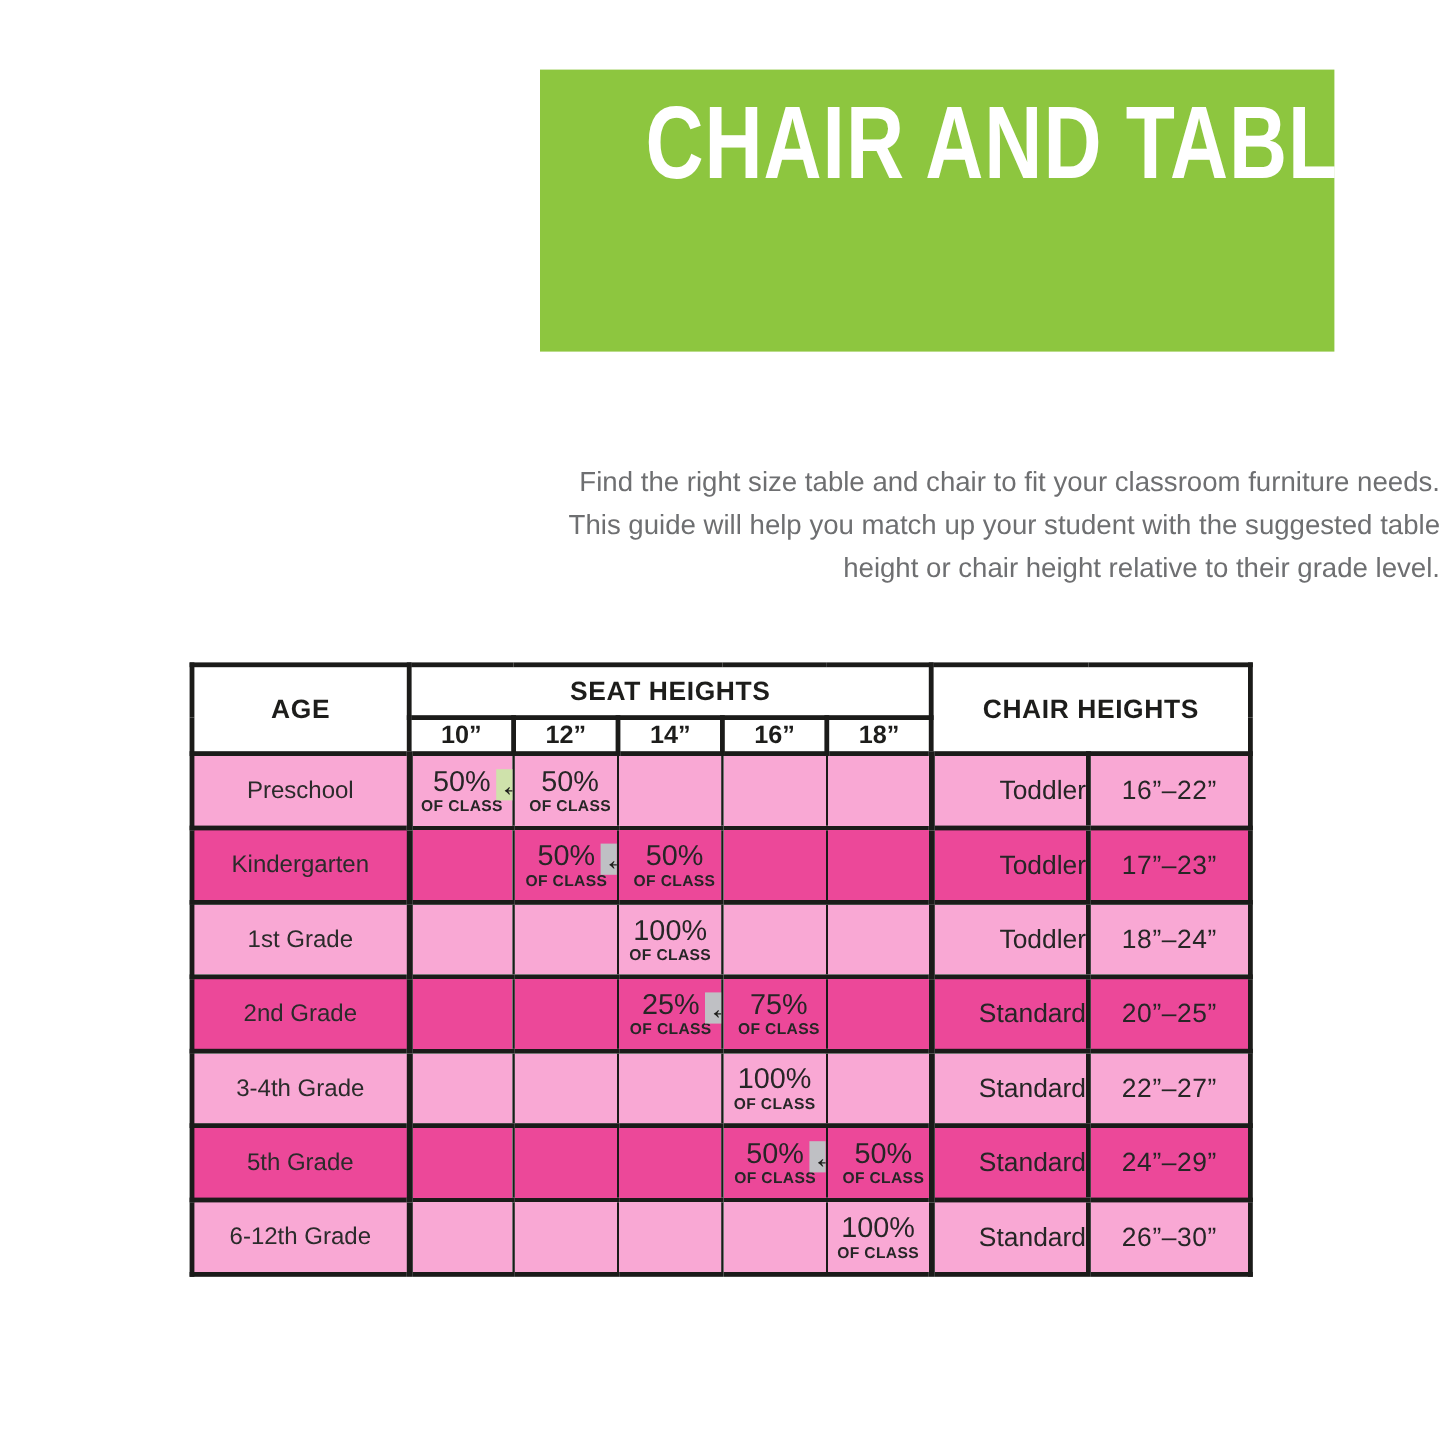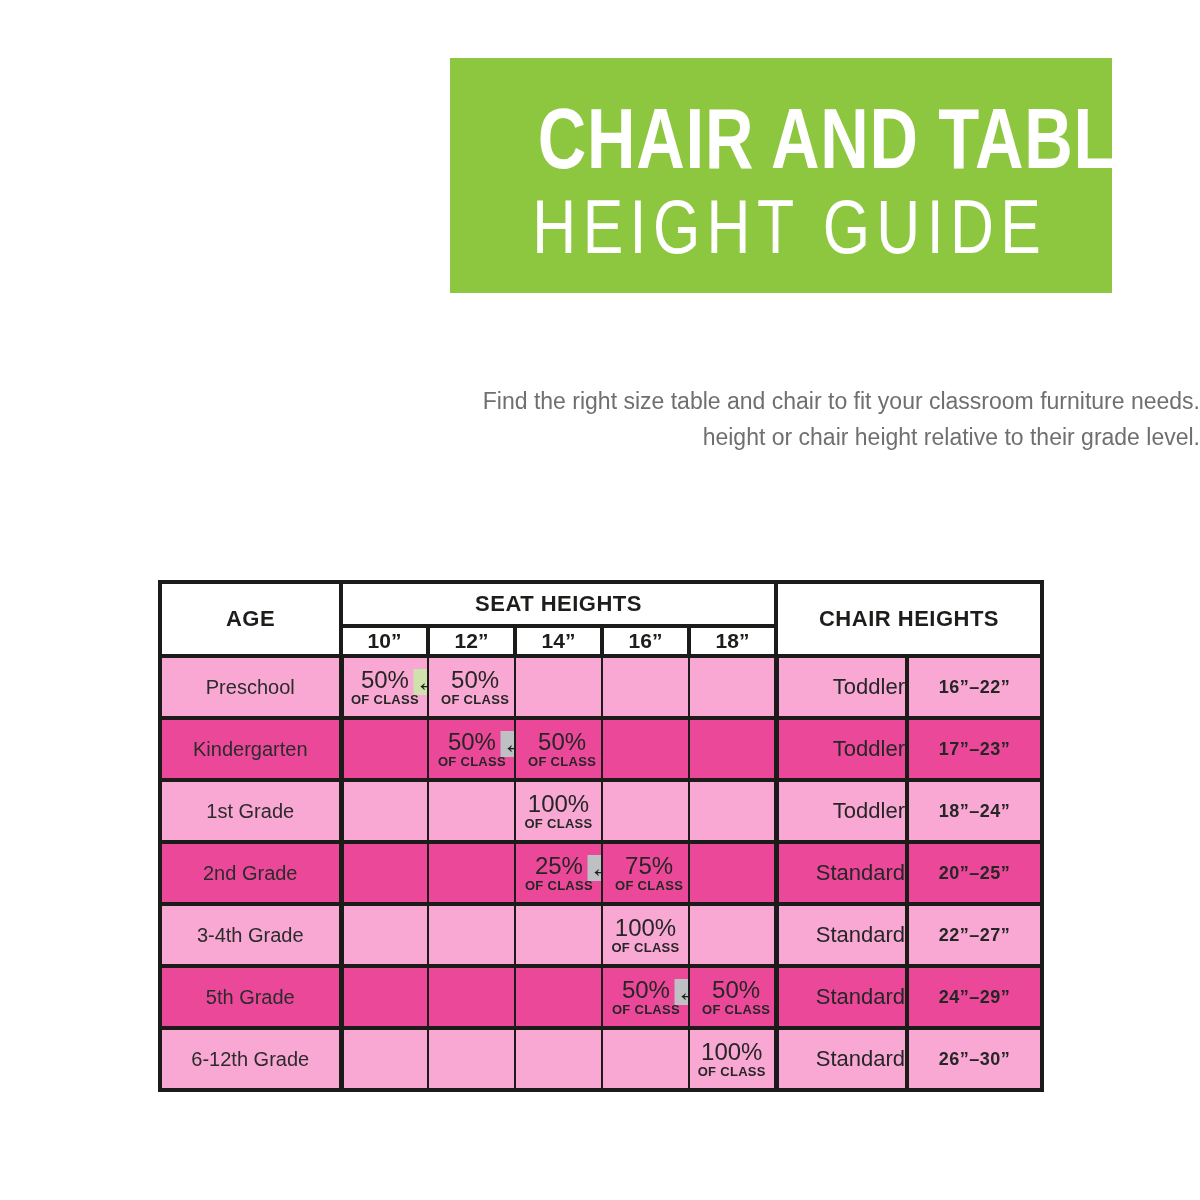--- a/index.html
+++ b/index.html
@@ -2,35 +2,35 @@
 <html><head>
 <meta charset="utf-8">
 <style>
   * { margin:0; padding:0; box-sizing:border-box; }
   html,body { width:1200px; height:1200px; background:#ffffff;
               font-family:"Liberation Sans", sans-serif; }
   .page { position:relative; width:1200px; height:1200px; background:#fff; overflow:hidden; }
 
   
   .banner { position:absolute; left:450px; top:58px; width:662px; height:235px;
-            background:#8dc63f; text-align:right; padding-top:33px; }
+            background:#8dc63f; text-align:left; padding-top:14px; }
   .banner .t1 { display:inline-block; color:#fff; font-weight:700; font-size:86px;
                 line-height:94px; white-space:nowrap; transform:scaleX(0.78);
                 transform-origin:center; letter-spacing:1px; }
   .banner .t2 { display:block; margin-top:2px; }
   .banner .t2 span { display:inline-block; color:#fff; font-weight:400; font-size:76px;
                 line-height:80px; white-space:nowrap; transform:scaleX(0.80);
                 transform-origin:center; letter-spacing:8px; }
 
   
   .intro { position:absolute; left:0; top:383px; width:1200px; text-align:right;
            color:#6e6f71; font-size:23px; line-height:36px; font-weight:400; }
 
   
-  .guide-table { position:absolute; left:158px; top:580px; border-collapse:collapse;
+  .guide-table { position:absolute; left:158px; top:552px; border-collapse:collapse;
                  table-layout:fixed; width:882px; color:#262626; }
   .guide-table td, .guide-table th { border:4px solid #1b1b19; overflow:hidden; }
   col.c-age   { width:181px; }
   col.c-seat  { width:87px; }
   col.c-type  { width:131px; }
   col.c-range { width:135px; }
 
   th { background:#fff; font-weight:700; color:#1d1d1b; }
   .th-age, .th-tbl { font-size:22px; letter-spacing:0.5px; }
   .th-seat { font-size:22px; letter-spacing:0.5px; height:44px; border-bottom:2px solid #1b1b19;text-align:center; }
@@ -40,21 +40,21 @@
 
   tr.data-row { height:62px; }
   tr.r-green td { background:#f9a8d4; }
   tr.r-gray  td { background:#ec4899; }
 
   td.age-cell { text-align:center; font-size:20px; color:#2b2b2b; }
   td.seat-cell { border-left-width:2px; border-right-width:2px; position:relative; }
   td.seat-first { border-left-width:5px; }
   td.seat-last  { border-right-width:5px; }
   td.type-cell { text-align:right; font-size:22px; border-right-width:3px; }
-  td.range-cell { text-align:center; font-size:18px; letter-spacing:0.5px;font-weight:bold; }
+  td.range-cell { text-align:center; font-size:22px; letter-spacing:0.5px; }
 
   .pct-unit { display:inline-block; text-align:center; vertical-align:middle; }
   .pct { display:block; font-size:24px; font-weight:500; line-height:24px; color:#262626; }
   .sub { display:block; font-size:13px; font-weight:700; line-height:14px;
          letter-spacing:0.3px; color:#262626; margin-top:1px; }
   td.pair-left  { text-align:right; padding-right:8px; }
   td.pair-right { text-align:left;  padding-left:12px; }
   td.single     { text-align:center; }
 
   .arrow { position:absolute; top:11px; right:0; transform:translateX(55%);
@@ -67,25 +67,25 @@
   .note { position:absolute; left:160px; top:1126px; width:900px;
           color:#2b2b2b; font-size:18px; font-weight:400; }
 </style>
 </head>
 <body>
 
 <div class="page">
 
   <div class="banner">
     <span class="t1">CHAIR AND TABLE</span>
-    <span class="t2"><span>HEIGHT GUIDE</span></span>
   </div>
 
   <div class="intro">
     <div>Find the right size table and chair to fit your classroom furniture needs.</div>
+    <div>This guide will help you match up your student with the suggested table</div>
     <div>height or chair height relative to their grade level.</div>
   </div>
 
   <table class="guide-table">
     <colgroup>
       <col class="c-age">
         <col class="c-seat">
         <col class="c-seat">
         <col class="c-seat">
       <col class="c-seat">

